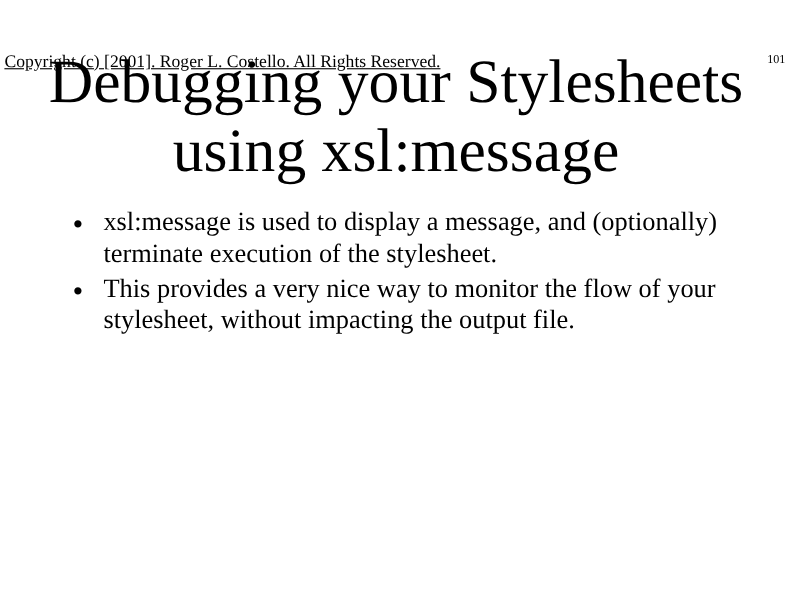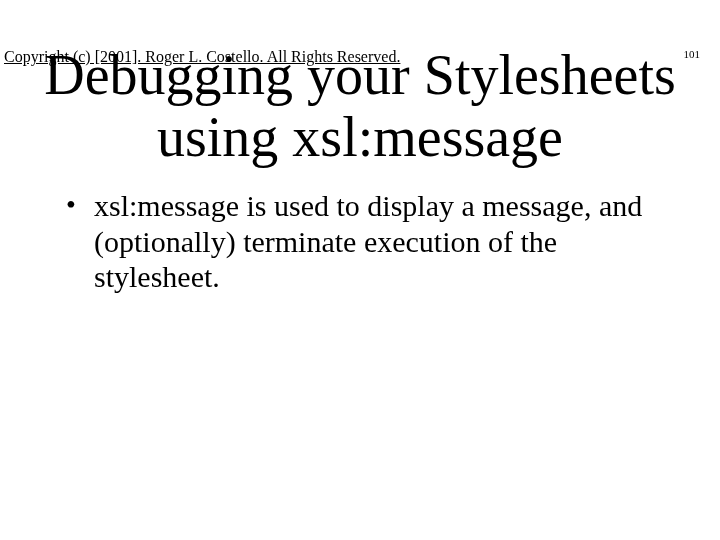--- a/index.html
+++ b/index.html
@@ -22,42 +22,42 @@
     position: absolute;
     top: 3px;
     left: 4px;
     font-size: 16px;
     line-height: 1.1;
     text-decoration: underline;
   }
   .page-number {
     position: absolute;
     top: 3px;
-    right: 20px;
+    right: 6px;
     font-size: 11px;
     line-height: 1.1;
   }
   .title {
     text-align: center;
     font-size: 56px;
     line-height: 1.1;
     margin: 45px 40px 20px 40px;
     font-weight: normal;
   }
   .body {
     margin: 0 60px 0 60px;
   }
   ul.bullets {
     list-style: none;
     padding: 0;
     margin: 0;
   }
   ul.bullets > li {
     position: relative;
-    font-size: 30px;
+    font-size: 24px;
     line-height: 1.18;
     padding-left: 34px;
     margin-bottom: 4px;
   }
   ul.bullets > li::before {
     content: "•";
     position: absolute;
     left: 6px;
     top: 0;
     font-size: 28px;
@@ -71,16 +71,17 @@
 
   <div class="header">Copyright (c) [2001].  Roger L. Costello.  All Rights Reserved.</div>
 
   <div class="page-number">101</div>
 
   <h1 class="title">Debugging your Stylesheets using xsl:message</h1>
 
   <div class="body">
     <ul class="bullets">
       <li>xsl:message is used to display a message, and (optionally) terminate execution of the stylesheet.</li>
+      <li>This provides a very nice way to monitor the flow of your stylesheet, without impacting the output file.</li>
     </ul>
   </div>
 
 </div>
 
 </body></html>

